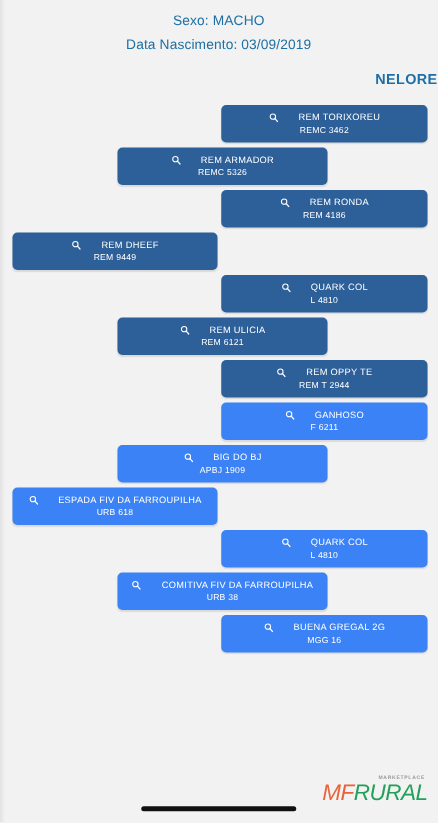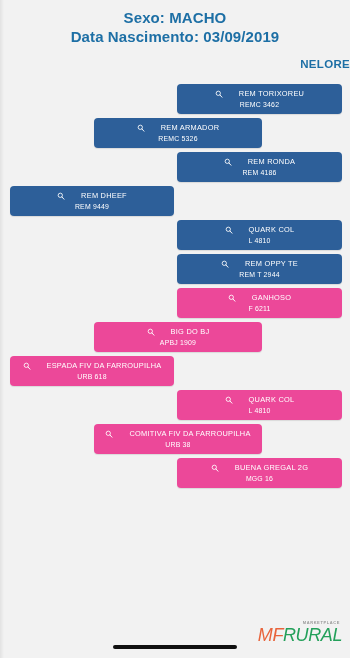--- a/index.html
+++ b/index.html
@@ -24,22 +24,22 @@
     background: linear-gradient(to right,#e2e2e2,#f2f2f2);
     z-index: 5;
   }
 
   .header {
     padding: 8px 0 4px 0;
     text-align: center;
   }
   .header-line {
     color: #1d6fa5;
-    font-weight: bold;
-    font-size: 15px;
+    font-weight: normal;
+    font-size: 11px;
     line-height: 19px;
     letter-spacing: .1px;
   }
   .header-breed {
     color: #1d6fa5;
     font-weight: bold;
     font-size: 11.5px;
     line-height: 19px;
     margin-top: 9px;
     letter-spacing: .3px;
@@ -63,21 +63,21 @@
     justify-content: center;
     box-shadow: 0 1px 1px rgba(0,0,0,0.10);
   }
 
   
   .lvl1 { margin-left: 10px;  margin-right: 176px; }
   .lvl2 { margin-left: 94px;  margin-right: 88px;  }
   .lvl3 { margin-left: 177px; margin-right: 8px;   }
 
   .sire { background: #2d5f99; }
-  .dam  { background: #ec4899; }
+  .dam  { background: #3b82f6; }
 
   .node-name {
     font-size: 7.4px;
     letter-spacing: .25px;
     line-height: 10px;
     white-space: nowrap;
   }
   .node-reg {
     font-size: 6.9px;
     letter-spacing: .2px;
@@ -206,20 +206,32 @@
         <span class="search-icon">
           <svg viewBox="0 0 16 16" width="8" height="8">
             <circle cx="6.6" cy="6.6" r="4.3" fill="none" stroke="#ffffff" stroke-width="1.7"></circle>
             <line x1="9.9" y1="9.9" x2="14" y2="14.4" stroke="#ffffff" stroke-width="1.9" stroke-linecap="round"></line>
           </svg>
         </span>
         <span class="node-name">QUARK COL</span>
       </div>
       <div class="node-reg">L 4810</div>
     </div>
+    <div class="node lvl2 sire">
+      <div class="name-row">
+        <span class="search-icon">
+          <svg viewBox="0 0 16 16" width="8" height="8">
+            <circle cx="6.6" cy="6.6" r="4.3" fill="none" stroke="#ffffff" stroke-width="1.7"></circle>
+            <line x1="9.9" y1="9.9" x2="14" y2="14.4" stroke="#ffffff" stroke-width="1.9" stroke-linecap="round"></line>
+          </svg>
+        </span>
+        <span class="node-name">REM ULICIA</span>
+      </div>
+      <div class="node-reg">REM 6121</div>
+    </div>
     <div class="node lvl3 sire">
       <div class="name-row">
         <span class="search-icon">
           <svg viewBox="0 0 16 16" width="8" height="8">
             <circle cx="6.6" cy="6.6" r="4.3" fill="none" stroke="#ffffff" stroke-width="1.7"></circle>
             <line x1="9.9" y1="9.9" x2="14" y2="14.4" stroke="#ffffff" stroke-width="1.9" stroke-linecap="round"></line>
           </svg>
         </span>
         <span class="node-name">REM OPPY TE</span>
       </div>

